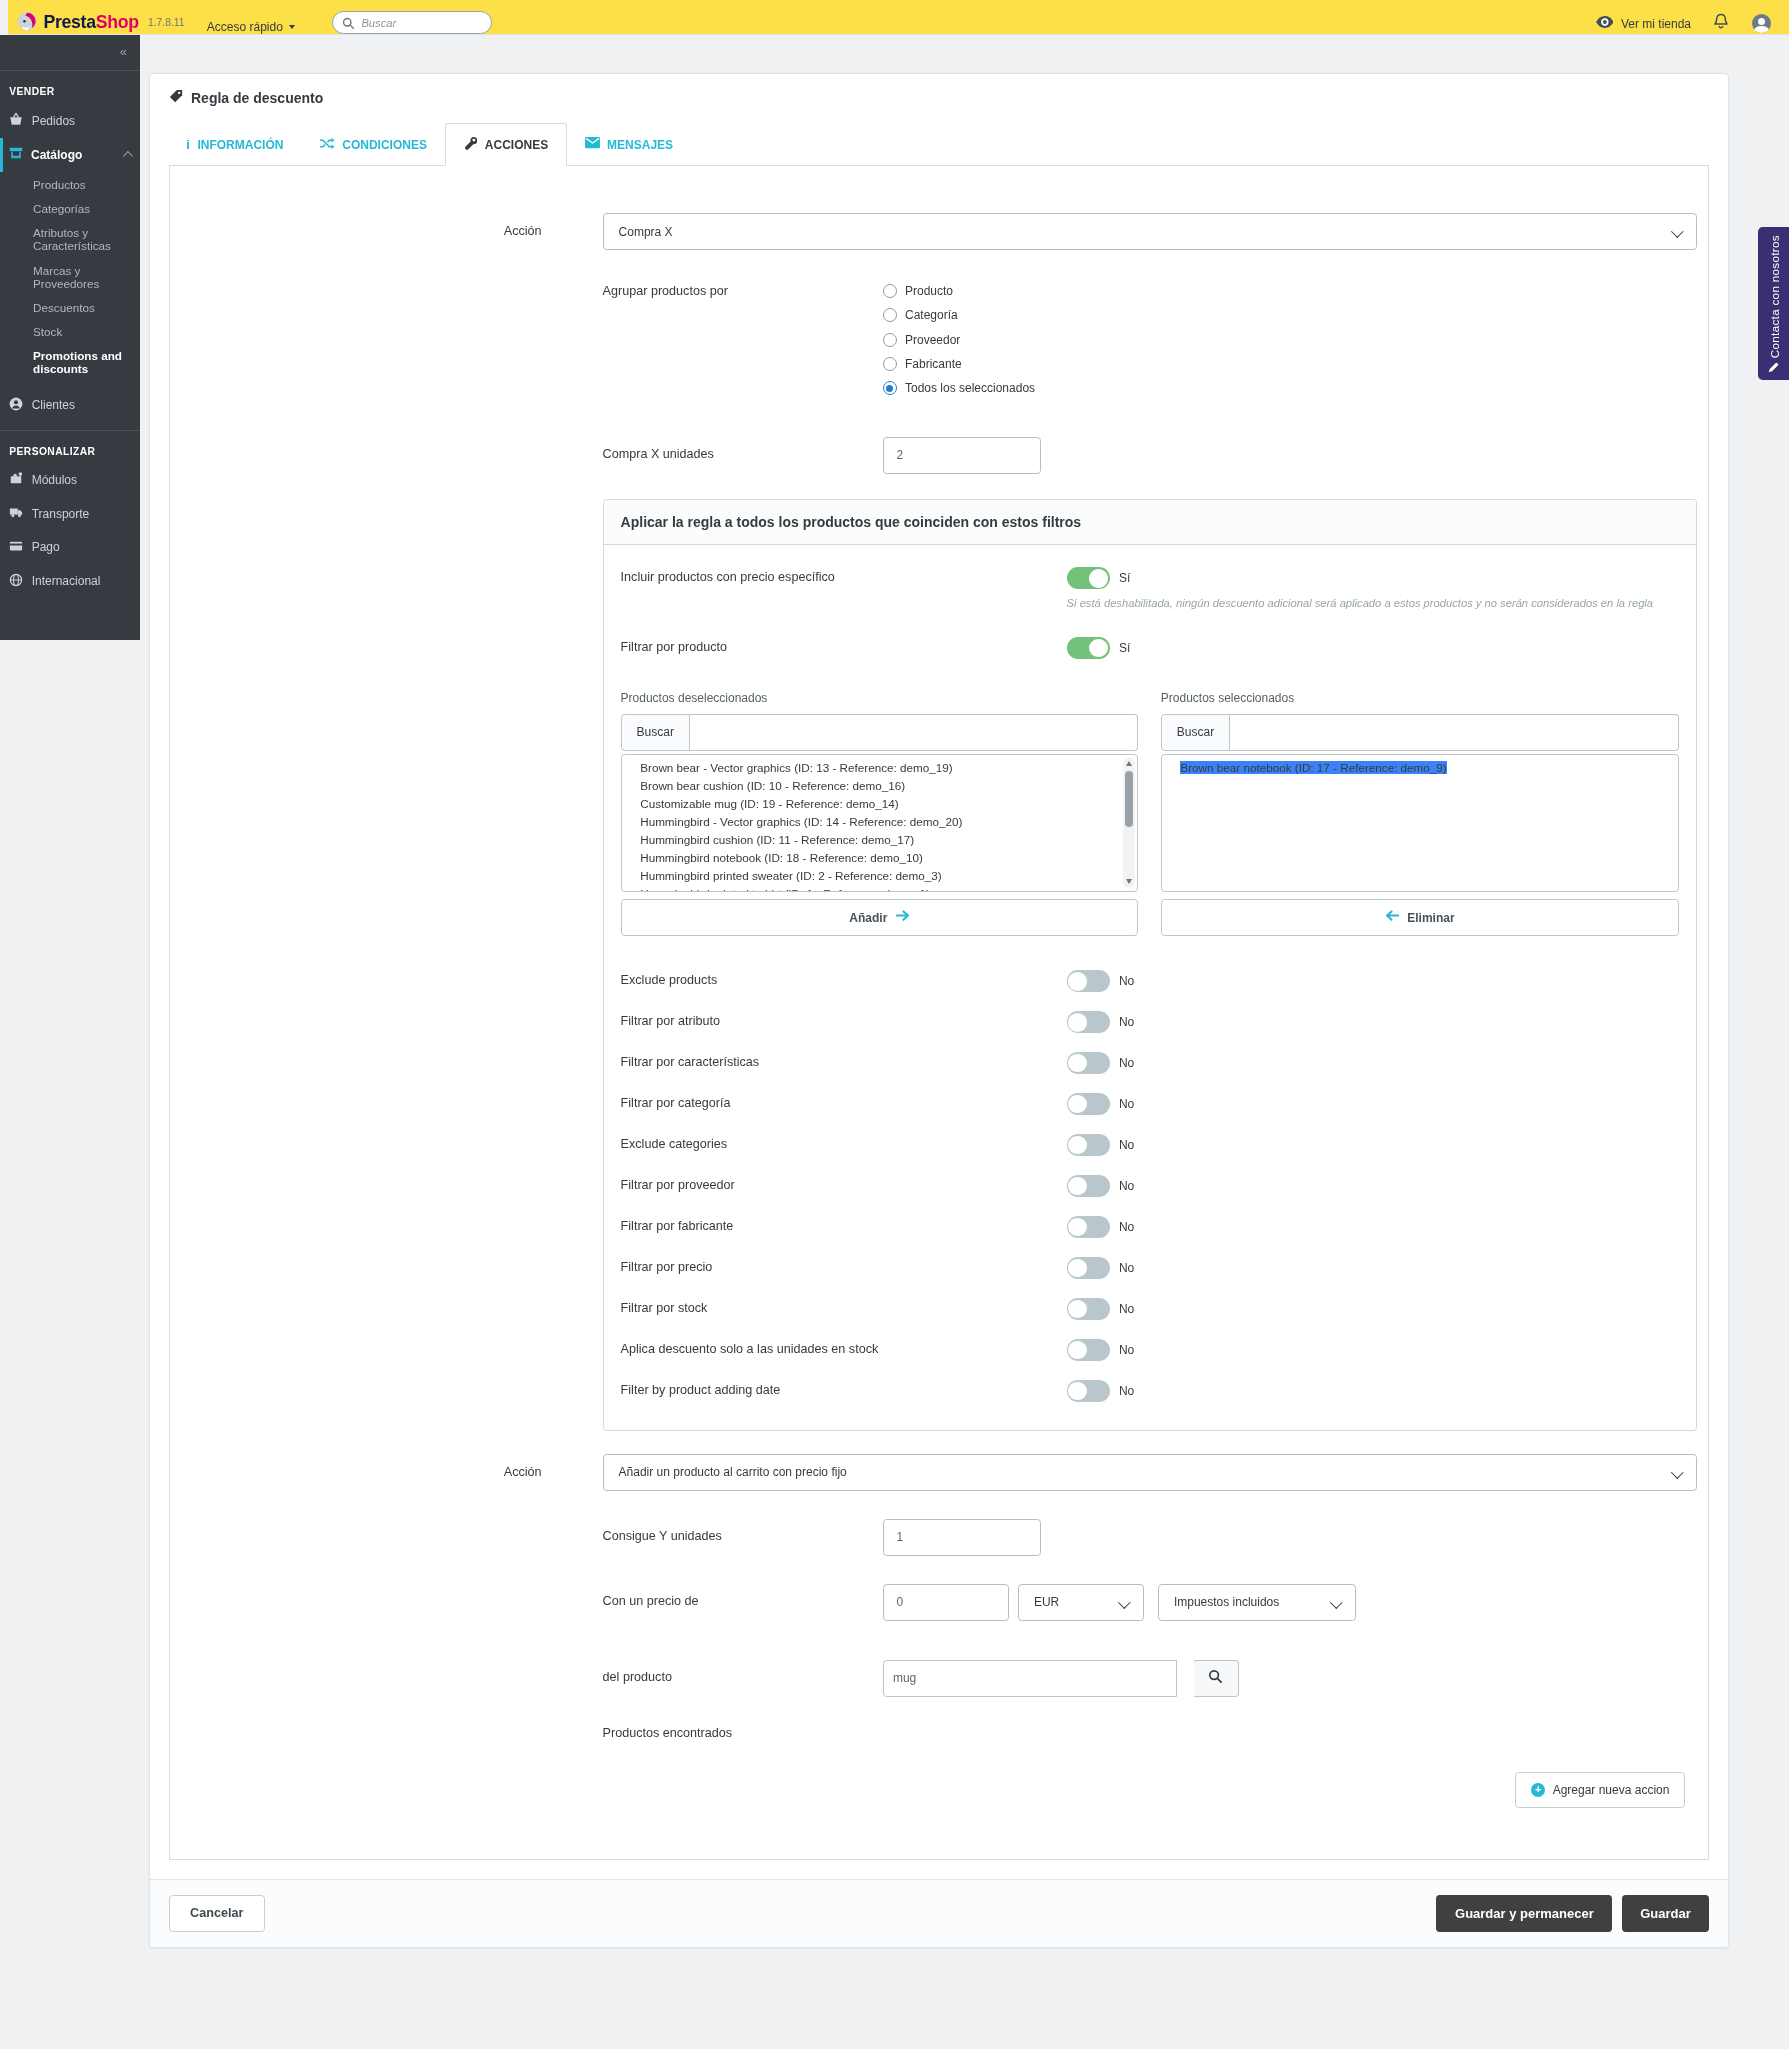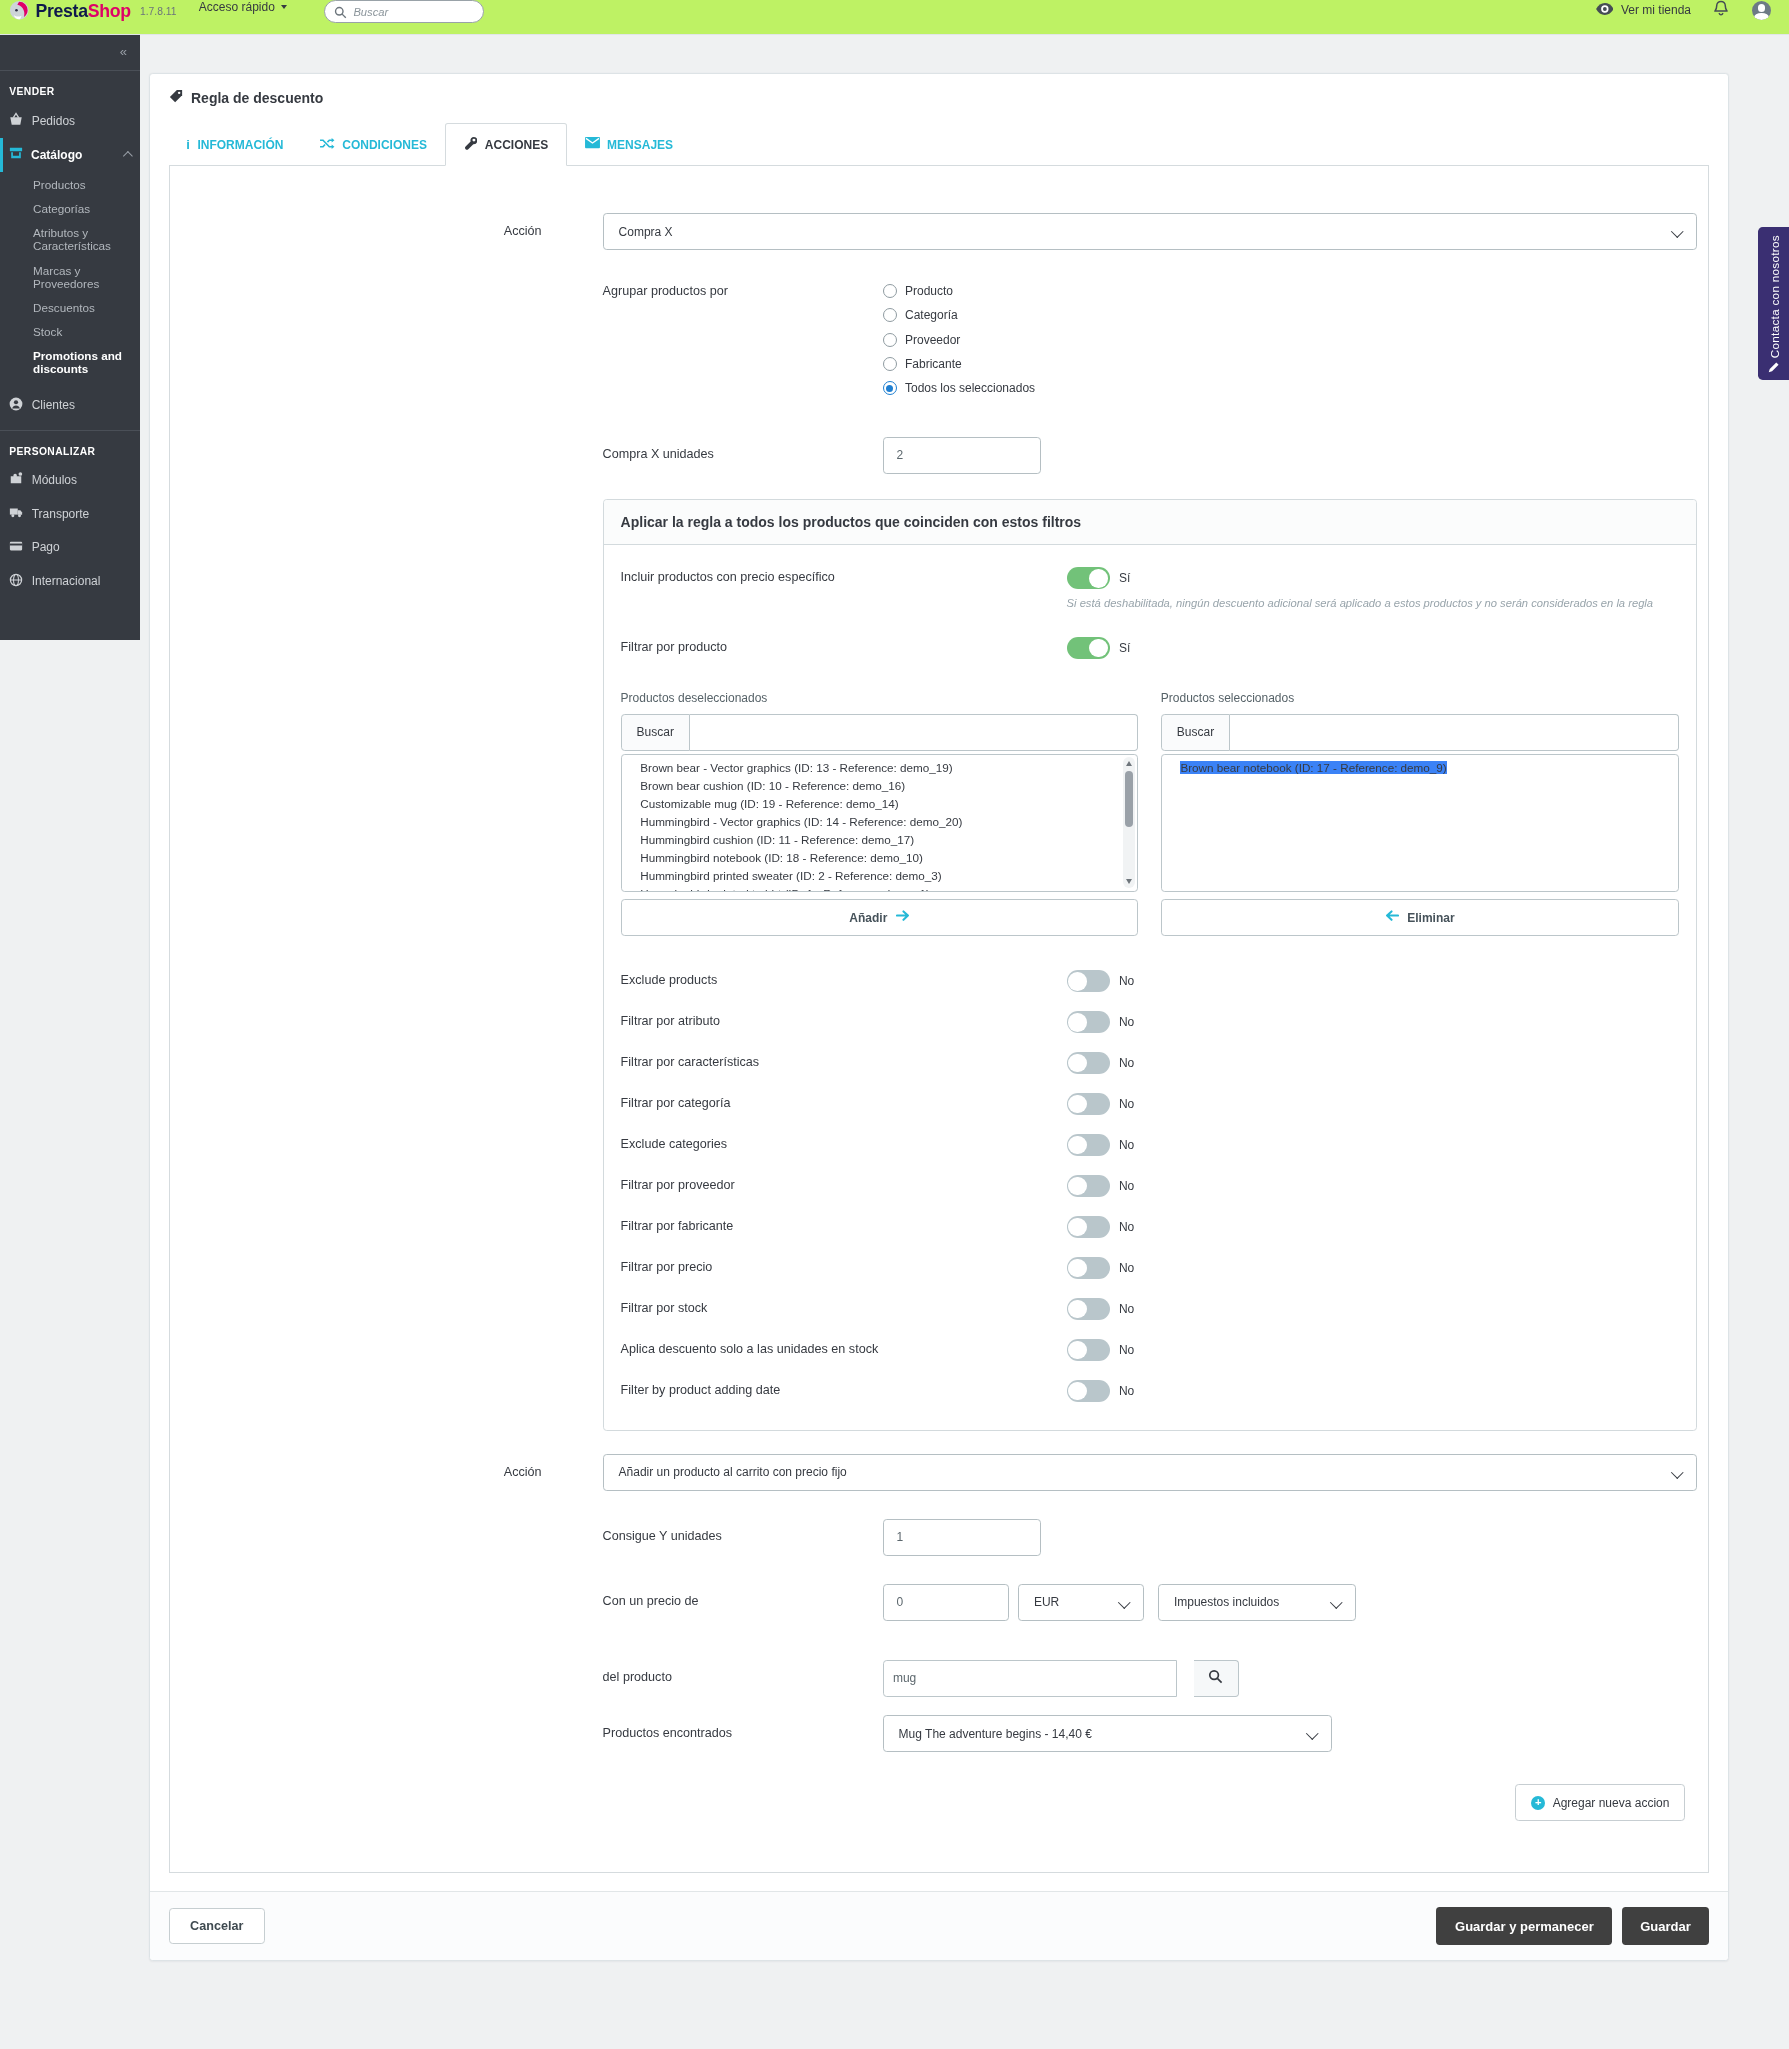--- a/index.html
+++ b/index.html
@@ -6,23 +6,23 @@
   html,body { width:1790px; height:2050px; }
   body {
     font-family:"Liberation Sans", sans-serif;
     background:#eff1f2;
     position:relative;
     overflow:hidden;
     color:#363a41;
   }
   
   .topbar {
-    height:35px; background:#bef264; border-bottom:0.9px solid #e1e6e8;
-    display:flex; align-items:flex-start; padding:0 18.6px 0 9.3px;
-    position:relative; z-index:20;
+    height:35px; background:#fde047; border-bottom:0.9px solid #e1e6e8;
+    display:flex; align-items:flex-end; padding:0 18.6px 0 9.3px;
+    position:relative; z-index:20;margin-left:8px;
   }
   .brand { display:flex; align-items:center; gap:5.6px; }
   .brand-word { font-size:17.7px; font-weight:800; letter-spacing:-0.3px; }
   .brand-presta { color:#0f1a4b; }
   .brand-shop { color:#df0067; }
   .brand-version { font-size:10.3px; color:#6b747b; margin-left:3.7px; margin-right:22.4px; }
   .quick-access { display:flex; align-items:center; gap:6.5px; font-size:12px; color:#363a41; cursor:pointer; }
   .caret-down { width:0; height:0; border-left:3.7px solid transparent; border-right:3.7px solid transparent; border-top:4.7px solid #363a41; }
   .top-search { position:relative; margin-left:37px; }
   .top-search input {
@@ -566,23 +566,20 @@
                       <circle cx="6.5" cy="6.5" r="4.6" fill="none" stroke="#363a41" stroke-width="1.8"></circle>
                       <path d="M10 10l4.5 4.5" stroke="#363a41" stroke-width="1.8"></path>
                     </svg>
                 </span>
               </button>
             </div>
           </div>
 
           <div class="sub-row mt20">
             <div class="sub-label mid">Productos encontrados</div>
-            <div class="sel" style="width:449px;">
-              <span>Mug The adventure begins - 14,40 €</span>
-            </div>
           </div>
 
           <div class="add-row">
             <button class="add-btn">
               <span class="plus-ic">+</span>
               <span>Agregar nueva accion</span>
             </button>
           </div>
         </div>
       </div>

